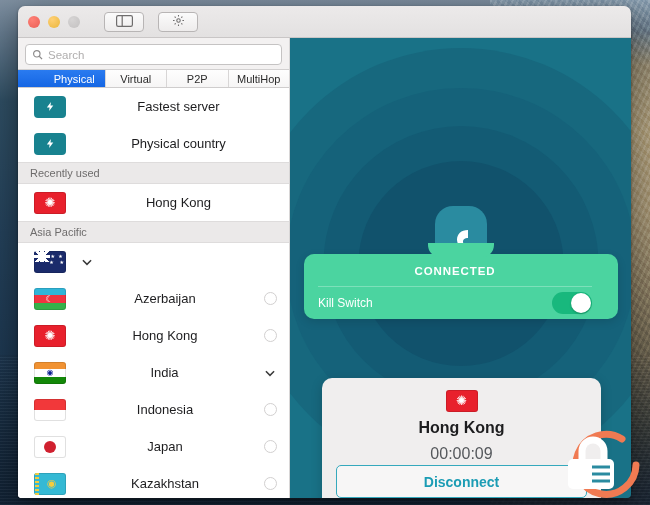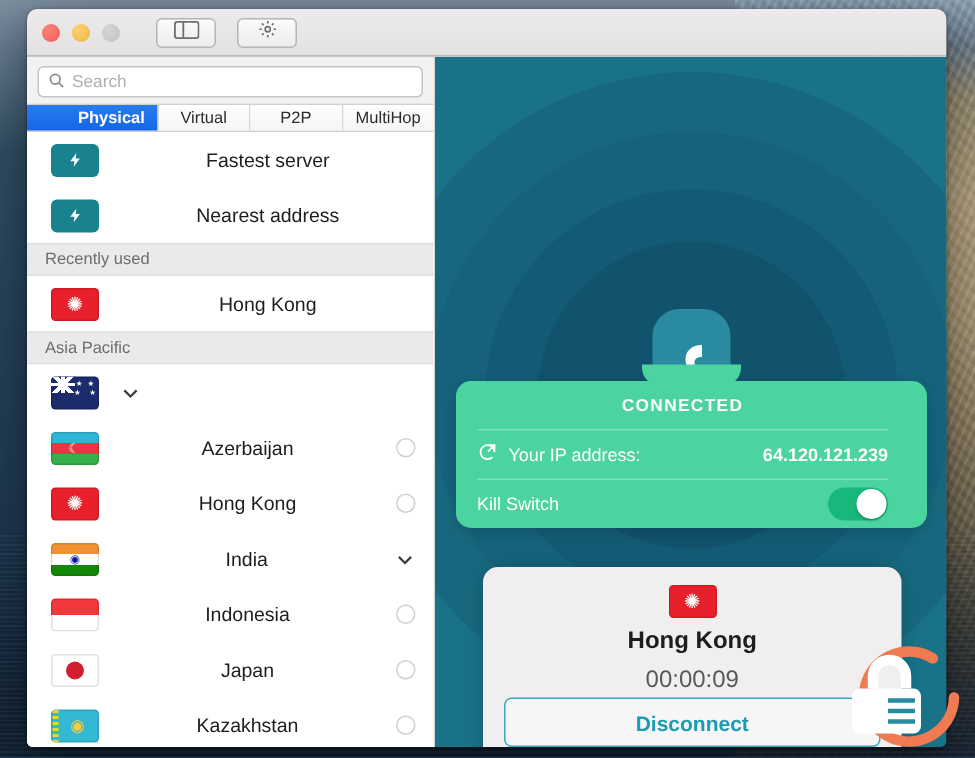--- a/index.html
+++ b/index.html
@@ -84,21 +84,21 @@
   #search-placeholder { font-size: 11.5px; color: #b0aeae; }
 
   #tabs { display: flex; height: 19px; background: #fff;
           border-top: 1px solid #d2d0d0; border-bottom: 1px solid #cfcdcd; }
   .tab {
     flex: 1; display: flex; align-items: center; justify-content: center;
     font-size: 11px; color: #2b2b2b; border-right: 1px solid #d8d6d6;
     background: linear-gradient(180deg,#fefefe,#f6f5f5);
   }
   .tab:last-child { border-right: none; }
-  .tab.active { background: linear-gradient(180deg,#2a7bf0,#1566e4); color: #fff; font-weight: bold; padding-left: 26px; }
+  .tab.active { background: linear-gradient(180deg,#2a7bf0,#1566e4); color: #fff; font-weight: normal; padding-left: 26px; }
 
   #list { flex: 1; overflow: hidden; background: #fff; }
   .section-head {
     height: 22px; background: #ebe9e9; display: flex; align-items: center;
     padding-left: 12px; font-size: 11px; color: #6e6c6c;
     border-top: 1px solid #dedcdc; border-bottom: 1px solid #dedcdc;
   }
   .row {
     height: 37px; display: flex; align-items: center; padding: 0 12px 0 16px;
     gap: 14px; background: #fff; text-align: center;
@@ -293,21 +293,21 @@
           </span>
           <span class="label">Fastest server</span>
         </div>
 
         <div class="row">
           <span class="bolt">
             <svg width="11" height="15" viewBox="0 0 24 24" fill="#fff">
                 <path d="M13 2L4 14h6l-1 8 9-12h-6z"></path>
               </svg>
           </span>
-          <span class="label">Nearest address</span>
+          <span class="label">Physical country</span>
         </div>
 
         <div class="section-head">Recently used</div>
 
         <div class="row">
           <span class="flag f-hk"></span>
           <span class="label">Hong Kong</span>
         </div>
 
         <div class="section-head">Asia Pacific</div>
@@ -374,32 +374,20 @@
       <div id="logo-s">
         <svg width="34" height="52" viewBox="0 0 34 52">
           <path d="M24 6c-7 0-11 4-11 10 0 7 9 7 9 13 0 4-4 6-8 6v8c9 0 14-5 14-12 0-8-9-8-9-13 0-3 2-4 5-4z" fill="#ffffff"></path>
         </svg>
       </div>
 
       <div id="conn-card">
         <div id="conn-notch"></div>
         <div id="conn-title">CONNECTED</div>
 
-        <div class="conn-row">
-          <span>
-            <svg width="14" height="14" viewBox="0 0 24 24" fill="none" stroke="#fff" stroke-width="2">
-              <path d="M20 11a8 8 0 1 0-2.4 5.7"></path>
-                <path d="M14 3h6v6"></path>
-                <path d="M20 3l-7.5 7.5"></path>
-            </svg>
-          </span>
-          <span>Your IP address:</span>
-          <span class="spacer"></span>
-          <span id="ip-value">64.120.121.239</span>
-        </div>
 
         <div class="conn-row">
           <span>Kill Switch</span>
           <span class="spacer"></span>
           <span id="toggle">
             <span id="toggle-knob"></span>
           </span>
         </div>
       </div>
 

